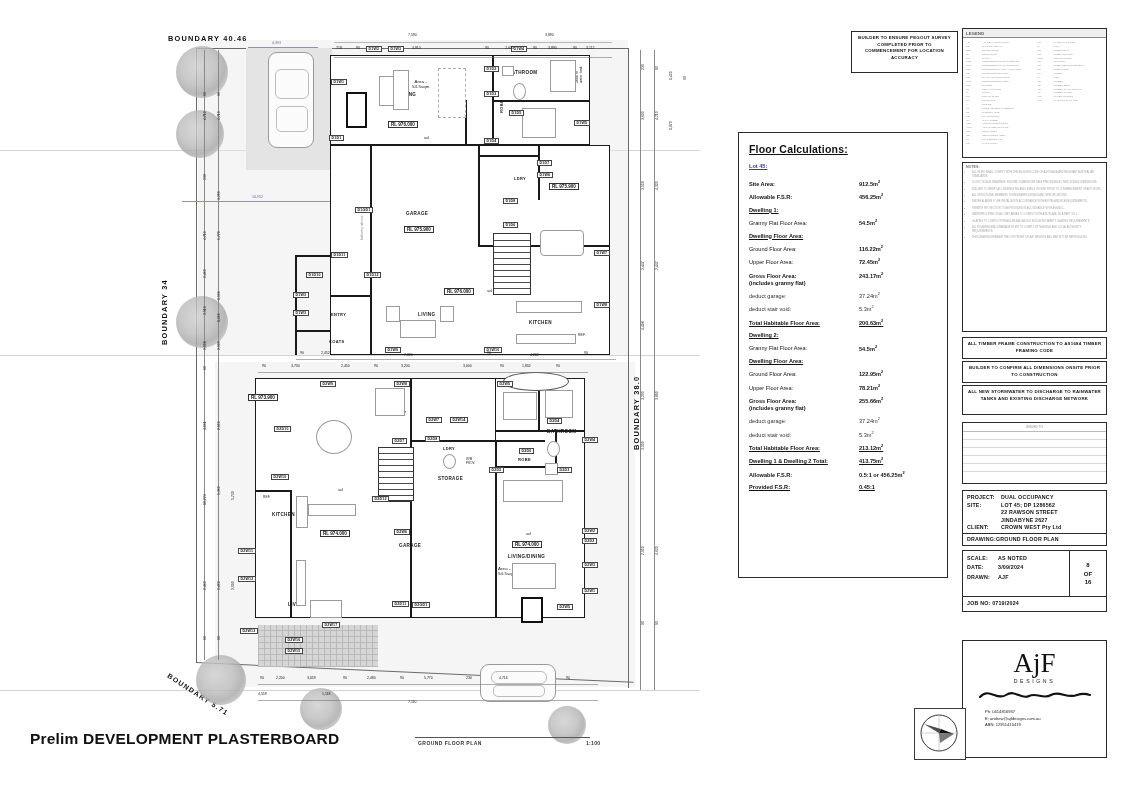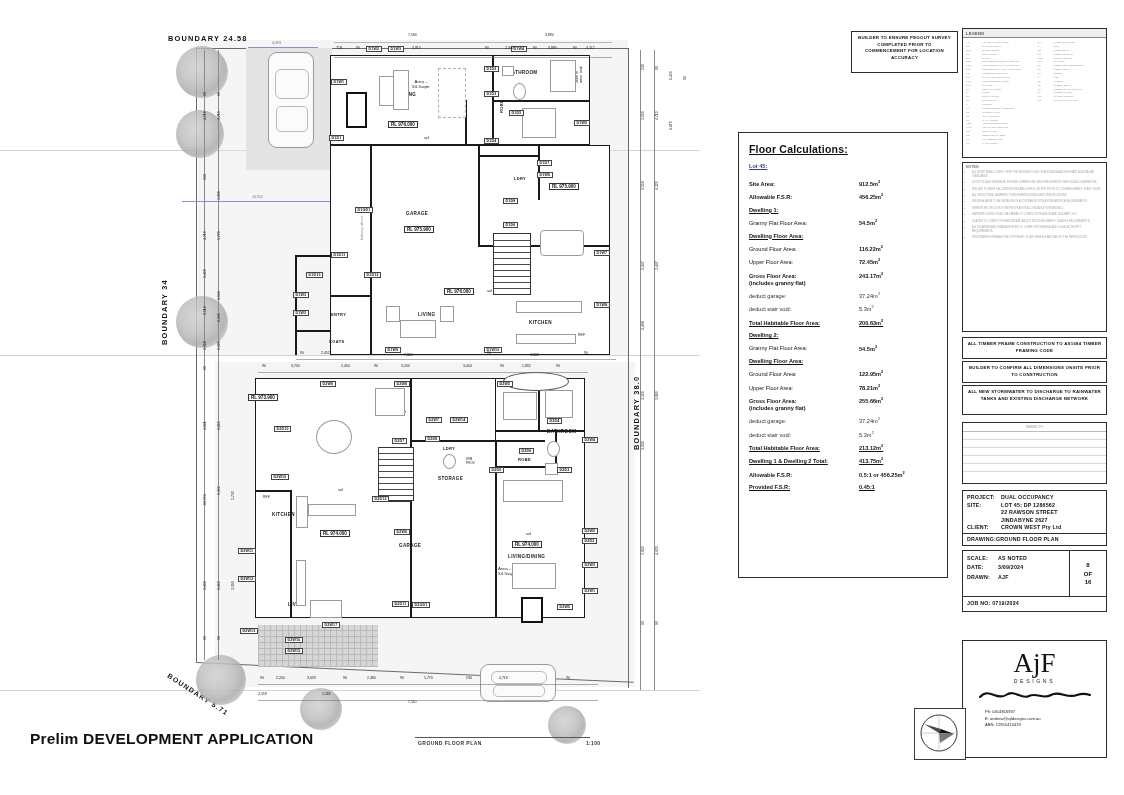--- a/index.html
+++ b/index.html
@@ -139,21 +139,21 @@
 
   <div id="plan-canvas">
 
     <div class="contour abs" style="left:0;top:150px;width:700px;"></div>
     <div class="contour abs" style="left:0;top:355px;width:700px;"></div>
     <div class="contour abs" style="left:0;top:690px;width:700px;"></div>
 
     <div class="site-fill" style="left:198px;top:40px;width:430px;height:315px;opacity:.45;"></div>
     <div class="site-fill" style="left:215px;top:362px;width:420px;height:325px;opacity:.45;"></div>
 
-    <div class="bdry" style="left:168px;top:34px;">BOUNDARY   24.58</div>
+    <div class="bdry" style="left:168px;top:34px;">BOUNDARY   40.46</div>
     <div class="bdry" style="left:160px;top:345px;transform:rotate(-90deg);transform-origin:0 0;">BOUNDARY   34</div>
     <div class="bdry" style="left:632px;top:450px;transform:rotate(-90deg);transform-origin:0 0;">BOUNDARY   38.0</div>
     <div class="bdry" style="left:170px;top:672px;transform:rotate(33deg);transform-origin:0 0;font-size:7px;">BOUNDARY   5.71</div>
 
     <div class="abs" style="left:196px;top:48px;width:432px;height:1px;background:#6a6a6a;"></div>
     <div class="abs" style="left:196px;top:48px;width:1px;height:615px;background:#6a6a6a;"></div>
     <div class="abs" style="left:628px;top:48px;width:1px;height:640px;background:#6a6a6a;"></div>
     <div class="abs" style="left:196px;top:662px;width:438px;height:1px;background:#6a6a6a;transform:rotate(2.6deg);transform-origin:0 0;"></div>
 
     <div class="tree" style="left:176px;top:46px;width:52px;height:52px;"></div>
@@ -865,18 +865,18 @@
   <div id="compass" class="abs">
     <svg width="48" height="48" viewBox="0 0 48 48">
       <circle cx="24" cy="24" r="18" fill="#fff" stroke="#333" stroke-width="1"></circle>
       <path d="M24 6 L24 42 M6 24 L42 24" stroke="#bdbdbd" stroke-width=".7"></path>
       <path d="M24 24 L9 15 L26 20 Z" fill="#4c4c4c"></path>
       <path d="M24 24 L26 20 L39 25 Z" fill="#111"></path>
       <path d="M24 24 L39 25 L25 34 Z" fill="#7a7a7a"></path>
     </svg>
   </div>
 
-  <div class="abs" id="prelim">Prelim DEVELOPMENT APPLICATION</div>
+  <div class="abs" id="prelim">Prelim DEVELOPMENT PLASTERBOARD</div>
   <div class="capline"></div>
   <div class="abs" id="planCaption">GROUND FLOOR PLAN</div>
   <div class="abs" id="planScale">1:100</div>
 
 </div>
 
 </body></html>

